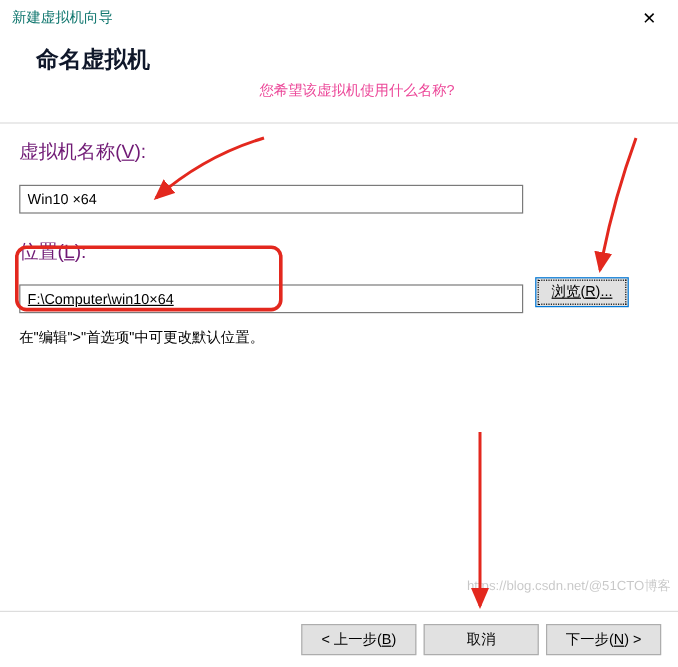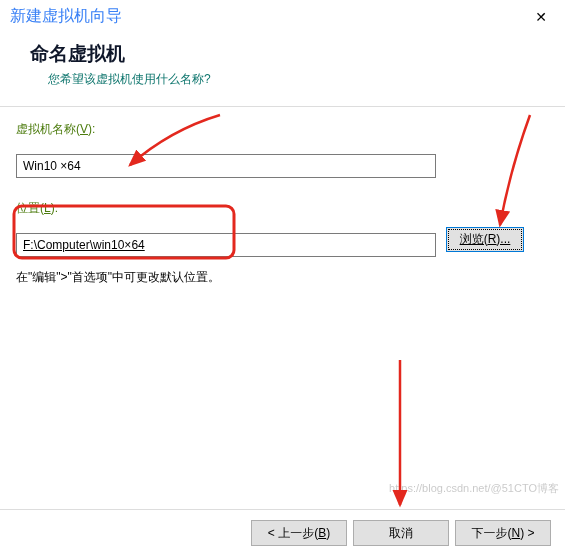--- a/index.html
+++ b/index.html
@@ -12,40 +12,40 @@
       position: relative;
       overflow: hidden;
     }
     .titlebar {
       display: flex;
       justify-content: space-between;
       align-items: center;
       padding: 6px 10px 4px 10px;
       background: #fff;
     }
-    .titlebar-title { font-size: 16px; color: #3b82f6; }
+    .titlebar-title { font-size: 12px; color: #0f766e; }
     .close-btn {
       font-size: 14px;
       color: #000;
       width: 28px;
       text-align: center;
       cursor: pointer;
     }
     .header {
       padding: 10px 18px 18px 30px;
       background: #fff;
     }
     .header h2 { font-size: 19px; font-weight: bold; color: #0f172a; margin-bottom: 4px; }
-    .header p { font-size: 12px; color: #0f766e; padding-left: 18px; }
+    .header p { font-size: 12px; color: #ec4899; padding-left: 18px; text-align: center; }
     .divider { border: none; border-top: 1px solid #ddd; margin: 0; }
     .content {
       padding: 14px 16px;
       position: relative;
     }
-    .field-label { font-size: 12px; color: #4d7c0f; margin-bottom: 4px; display: block; }
+    .field-label { font-size: 16px; color: #701a75; margin-bottom: 4px; display: block; }
     .underline { text-decoration: underline; }
     .text-input {
       width: 420px;
       height: 24px;
       border: 1px solid #7a7a7a;
       padding: 2px 6px;
       font-size: 12px;
       font-family: inherit;
       background: #fff;
       margin-top: 12px;

